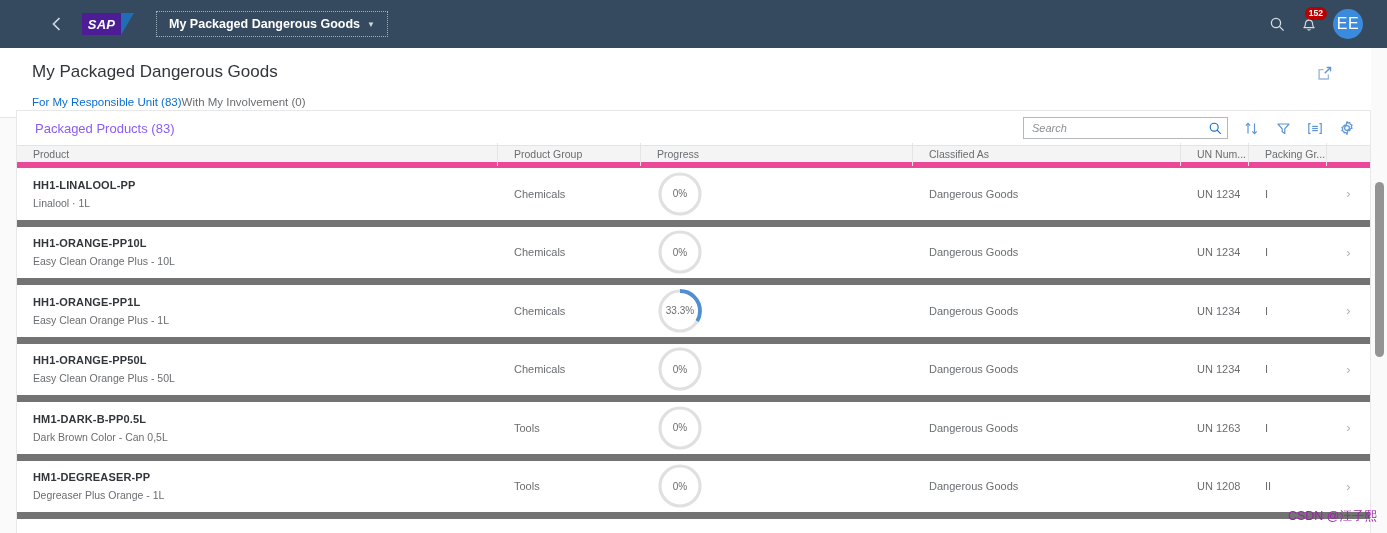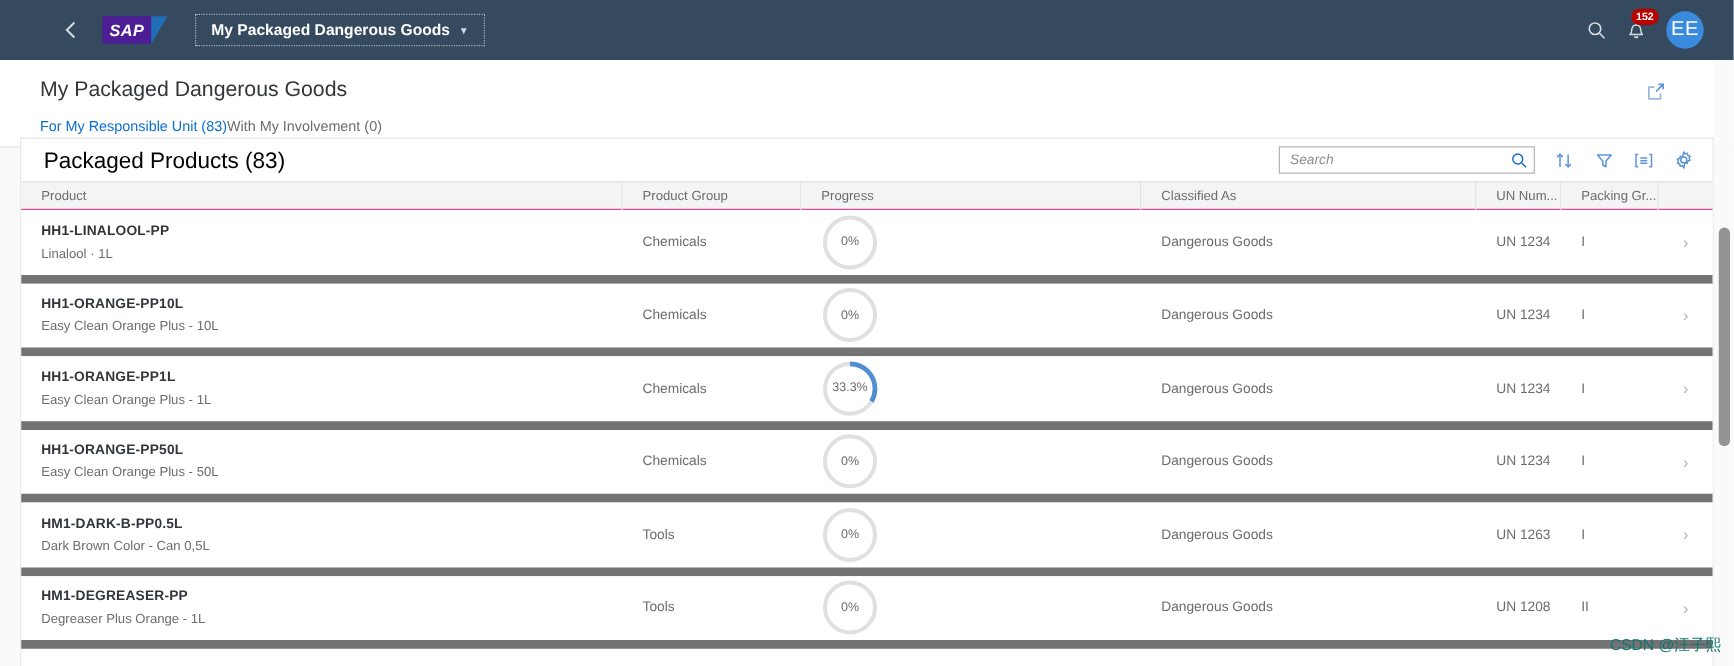--- a/index.html
+++ b/index.html
@@ -82,39 +82,39 @@
   .tab.active { color: #0a6ed1; border-bottom-color: #0a6ed1; }
 
   
   .table-wrap {
     position: absolute; left: 16px; right: 16px; top: 110px; bottom: 0;
     background: #ffffff; border: 1px solid #e8e8e8; border-bottom: none;
   }
   .table-toolbar {
     height: 34px; display: flex; align-items: center; padding: 0 14px 0 18px;
   }
-  .toolbar-title { font-size: 18px; color: #000000; text-align: center; }
+  .toolbar-title { font-size: 13px; color: #8b5cf6; text-align: center; }
   .toolbar-right { margin-left: auto; display: flex; align-items: center; gap: 14px; }
   .searchbox {
     width: 205px; height: 22px; border: 1px solid #b4b8bc; background: #fff;
     display: flex; align-items: center; padding: 0 5px 0 8px;
   }
   .searchbox input {
     flex: 1; border: none; outline: none; font-size: 11px; color: #32363a;
     font-family: "Liberation Sans", sans-serif; font-style: italic;
     background: transparent;
   }
   .searchbox input::placeholder { color: #8b8f94; font-style: italic; }
   .tb-icon { cursor: pointer; display: flex; align-items: center; justify-content: center; width: 18px; height: 18px; }
 
   
   .thead, .trow { display: flex; align-items: center; }
   .thead {
     height: 23px; background: #f4f4f4;
-    border-top: 1px solid #e4e4e4; border-bottom: 1px solid #ec4899;
+    border-top: 1px solid #e4e4e4; border-bottom: 6px solid #ec4899;
     font-size: 10.5px; color: #6a6d70;
   }
   .thead .cell { border-right: 1px solid #e4e4e4; height: 23px; display: flex; align-items: center; }
   .thead .cell:last-child { border-right: none; }
   .trow {
     height: 58.5px; border-bottom: 7px solid #737373; background: #fff;
     font-size: 11px; color: #6a6d70;
   }
   .cell { padding: 0 0 0 16px; overflow: hidden; white-space: nowrap; }
   .c-product   { width: 481px; }
@@ -137,21 +137,21 @@
 
   
   .scroll-track {
     position: absolute; right: 0; top: 48px; bottom: 0; width: 16px; background: #fafafa;
   }
   .scroll-thumb {
     position: absolute; right: 3px; top: 134px; width: 9px; height: 175px;
     background: #949494; border-radius: 5px; cursor: pointer;
   }
   .watermark {
-    position: absolute; right: 10px; bottom: 8px; font-size: 12.5px; color: #0f766e;
+    position: absolute; right: 10px; bottom: 8px; font-size: 12.5px; color: #a21caf;
     user-select: none;
   }
 </style>
 </head>
 <body>
 
 <div id="app">
 
   <div class="shellbar">
     <div class="shell-back">

